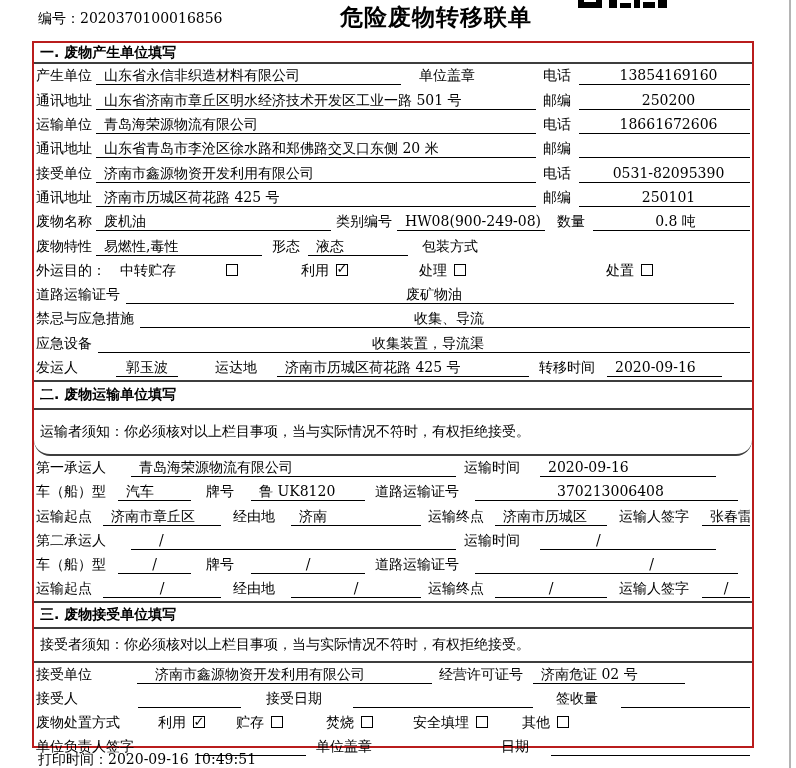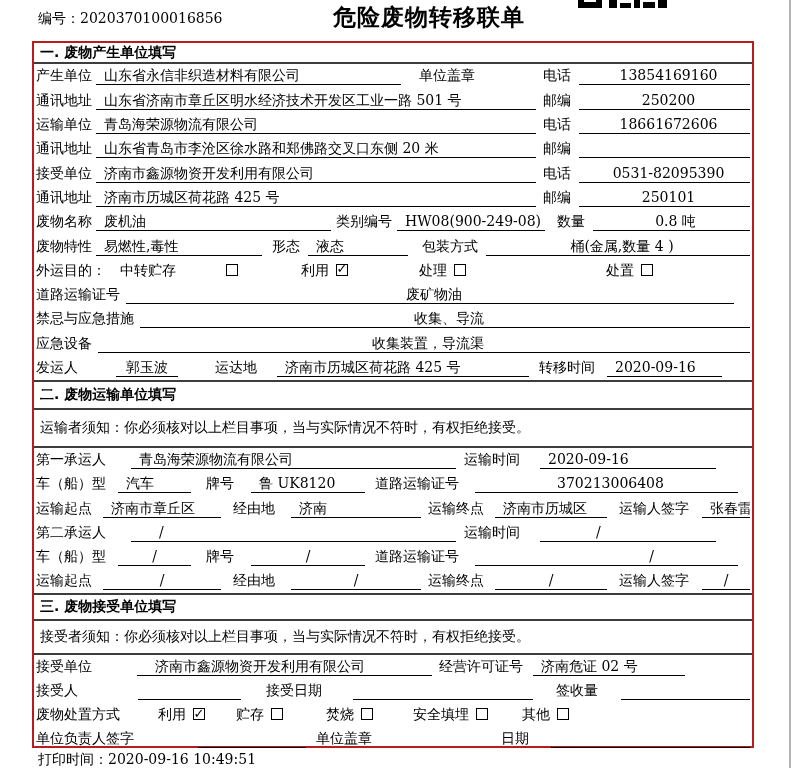--- a/index.html
+++ b/index.html
@@ -6,21 +6,21 @@
   html,body { width: 796px; height: 768px; background: #ffffff; overflow: hidden; }
   body {
     position: relative;
     font-family: "DejaVu Serif", "Liberation Serif", serif;
     font-size: 14px;
     color: #000;
   }
   .page-edge { position: absolute; right: 5px; top: 0; width: 2px; height: 768px; background: #b4b4b4; }
 
   .serial { position: absolute; left: 38px; top: 10px; white-space: nowrap; }
-  .title  { position: absolute; left: 333px; top: 2px; font-family: "DejaVu Sans", "Liberation Sans", sans-serif;
+  .title  { position: absolute; left: 340px; top: 2px; font-family: "DejaVu Sans", "Liberation Sans", sans-serif;
             font-weight: 900; font-size: 23px; letter-spacing: 1px; white-space: nowrap; }
 
   .qr { position: absolute; left: 578px; top: 0; width: 90px; height: 8px; overflow: hidden; }
   .qr i { position: absolute; background: #000; display: block; }
   .qr .f { left: 0; top: -16px; width: 24px; height: 24px; background: transparent; border: 6px solid #000; }
   .qr .m1 { left: 31px; top: 0; width: 8px; height: 8px; }
   .qr .m2 { left: 42px; top: 3px; width: 11px; height: 5px; }
   .qr .m3 { left: 56px; top: 0; width: 6px; height: 8px; }
   .qr .m4 { left: 65px; top: 2px; width: 12px; height: 6px; }
   .qr .m5 { left: 80px; top: 0; width: 9px; height: 8px; }
@@ -29,21 +29,21 @@
           border: 2px solid #b91c1c; background: #fff; }
 
   .sech { display: flex; align-items: center; padding: 0 6px;
           font-family: "DejaVu Sans", "Liberation Sans", sans-serif; font-weight: bold; font-size: 14px; }
   .sech1 { height: 21px; border-bottom: 2px solid #3d3d3d; }
   .sechN { border-top: 2px solid #3d3d3d; border-bottom: 2px solid #3d3d3d; }
   .sech2 { height: 30px; }
   .sech3 { height: 28px; }
 
   .notice { display: flex; align-items: center; padding: 0 6px; border-bottom: 2px solid #3d3d3d; }
-  .notice2 { height: 38px; }
+  .notice2 { height: 46px; border-radius: 16px; }
   .notice3 { height: 34px; }
 
   .body1 { height: 316px; }
   .body2 { height: 145px; }
   .body3 { height: 96px; }
   .secbody { display: flex; flex-direction: column; }
 
   .row { flex: 1; display: flex; align-items: flex-end; padding: 0 2px 3px 2px; overflow: hidden; }
   .lb { white-space: nowrap; flex: none; }
   .u  { border-bottom: 1px solid #000; white-space: nowrap; height: 19px; line-height: 19px;
@@ -136,21 +136,20 @@
       <span class="lb" style="margin-left:12px;">数量</span>
       <span class="u grow" style="margin-left:8px;">0.8 吨</span>
     </div>
 
     <div class="row">
       <span class="lb">废物特性</span>
       <span class="u" style="margin-left:4px;width:166px;">易燃性,毒性</span>
       <span class="lb" style="margin-left:10px;">形态</span>
       <span class="u" style="margin-left:8px;width:100px;">液态</span>
       <span class="lb" style="margin-left:14px;">包装方式</span>
-      <span class="u grow" style="margin-left:8px;">桶(金属,数量  4 )</span>
     </div>
 
     <div class="row">
       <span class="lb">外运目的：</span>
       <span class="opt" style="margin-left:14px;gap:43px;">
         <span class="lb">中转贮存</span>
         <span class="cb">
             <i></i>
           </span>
       </span>

